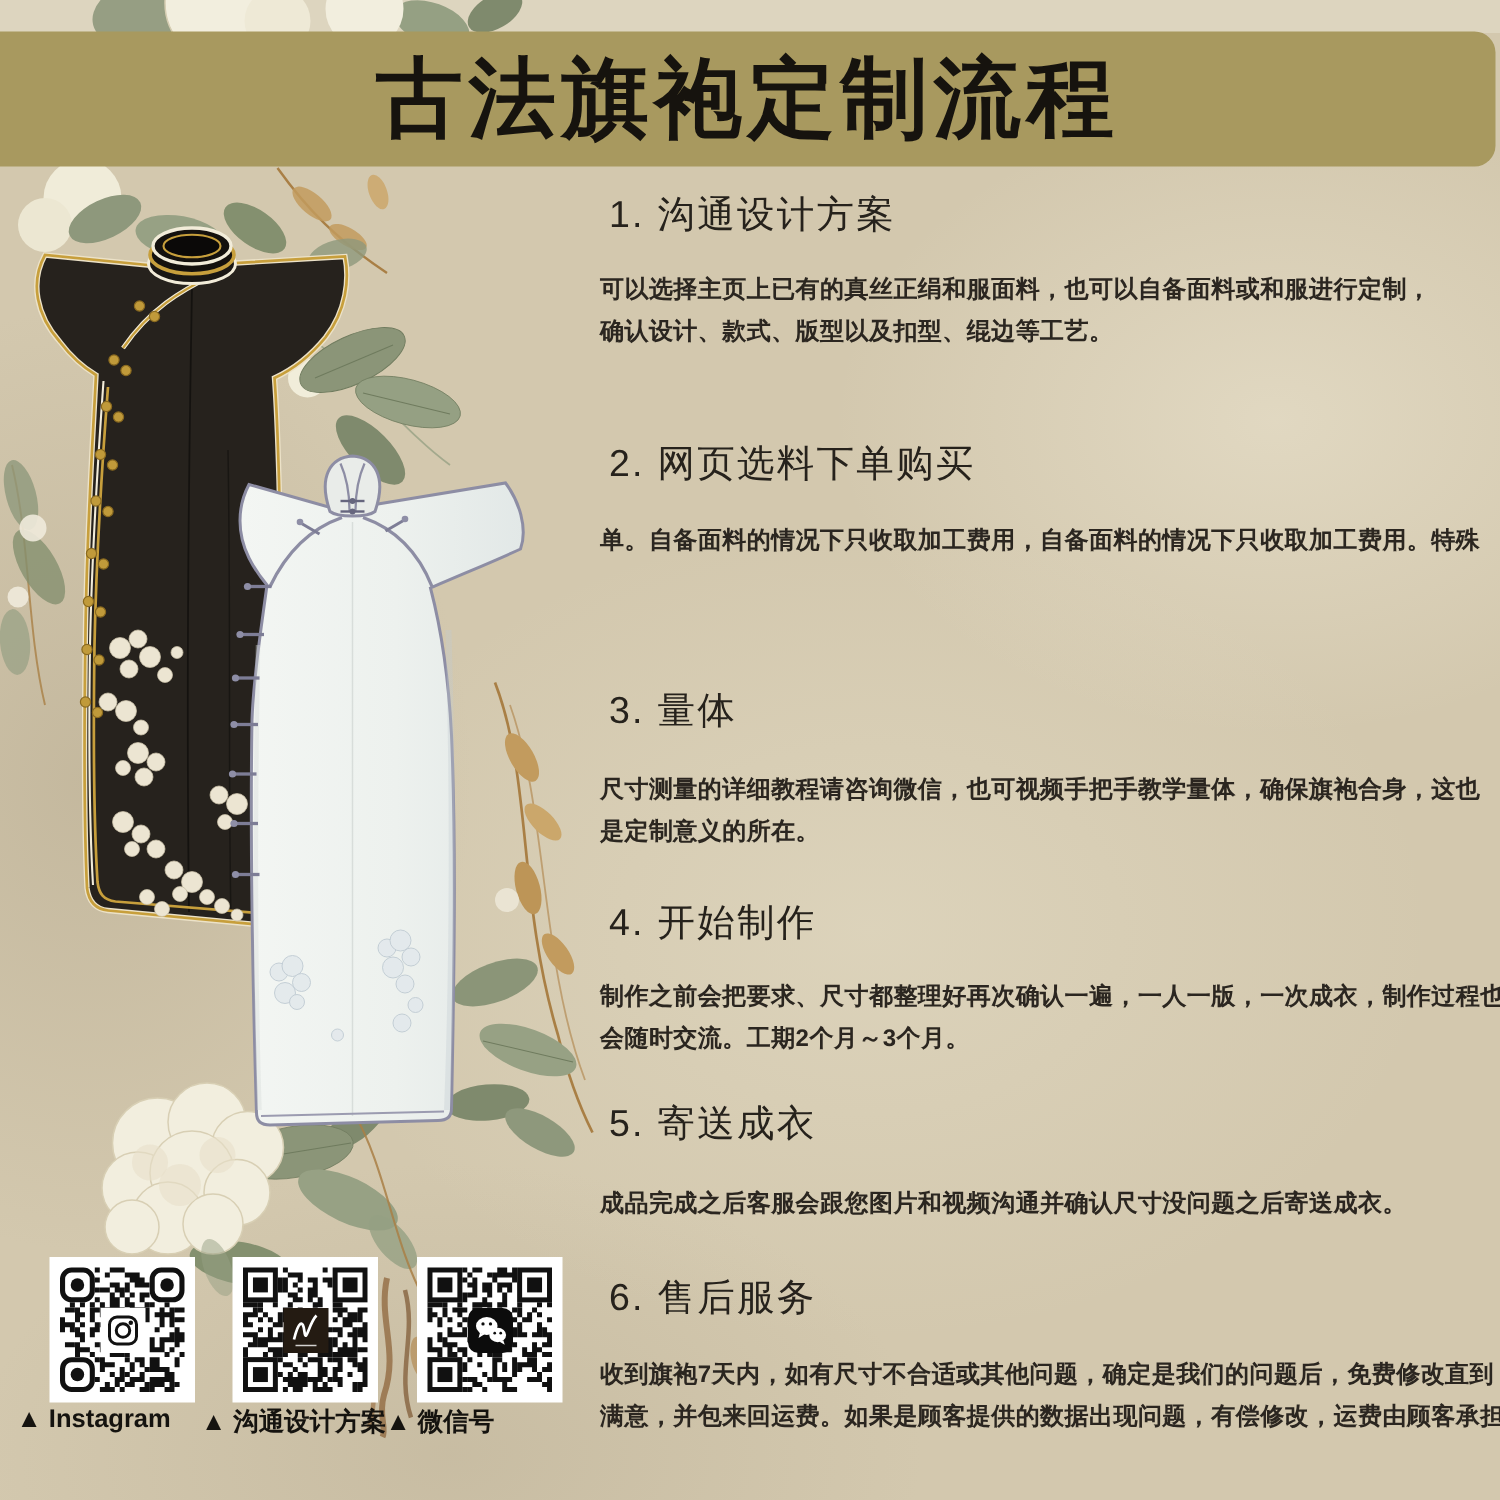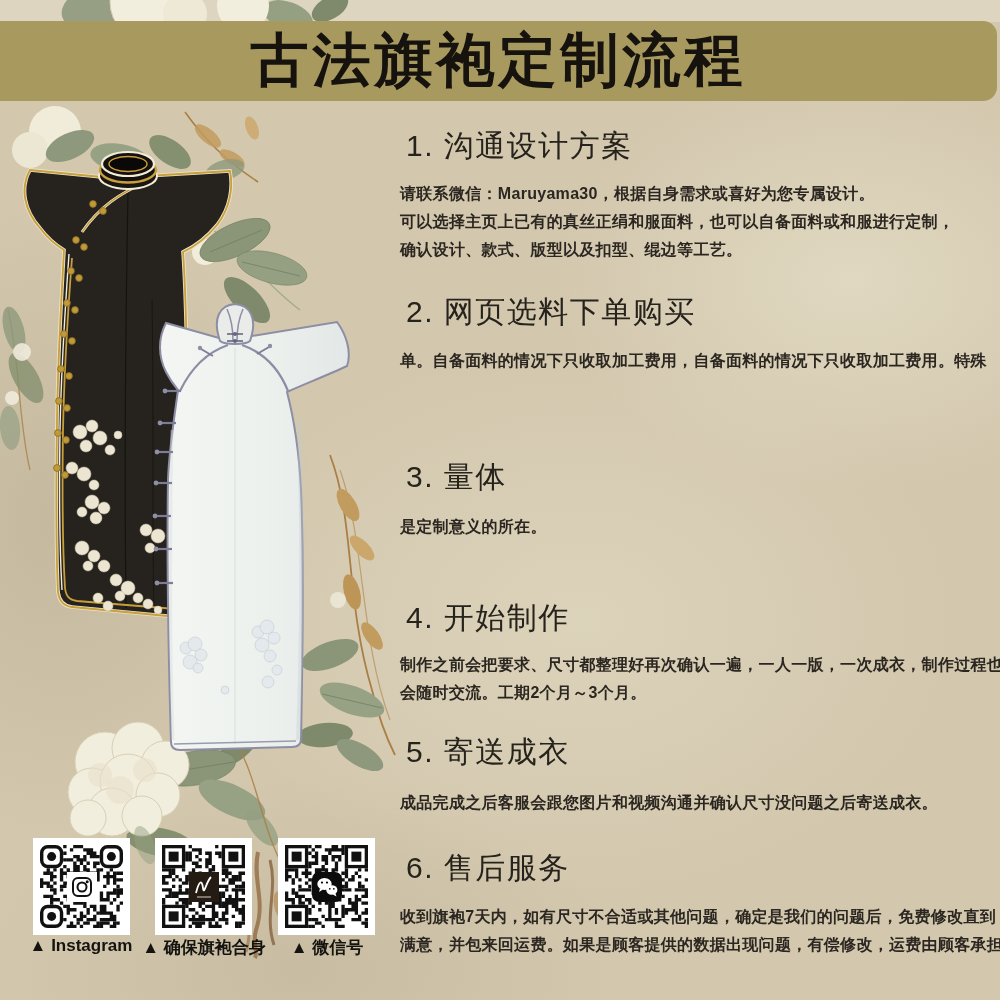--- a/index.html
+++ b/index.html
@@ -9,51 +9,51 @@
     background:
       radial-gradient(420px 300px at 85% 28%, rgba(236,229,209,.55), transparent 70%),
       radial-gradient(520px 380px at 58% 62%, rgba(231,224,202,.45), transparent 72%),
       radial-gradient(340px 420px at 6% 52%, rgba(178,165,138,.45), transparent 75%),
       radial-gradient(420px 260px at 30% 97%, rgba(183,171,145,.40), transparent 75%),
       linear-gradient(180deg,#ddd5bf 0 22px, rgba(0,0,0,0) 22px),
       #d3c8ae;
   }
   .decor{position:absolute;left:0;top:0;z-index:1;}
   .banner{
-    position:absolute;left:0;top:21px;width:997px;height:80px;z-index:3;
+    position:absolute;left:0;top:21px;width:997px;height:90px;z-index:3;
     background:#a8995f;border-radius:0 14px 14px 0;
     display:flex;align-items:center;justify-content:center;
   }
   .banner h1{
     margin:0;font-size:58px;font-weight:bold;color:#16130e;
     letter-spacing:4px;white-space:nowrap;
   }
   .steps{position:absolute;left:400px;top:0;width:598px;z-index:4;}
   .step-heading{
-    position:absolute;left:6px;font-size:30px;font-weight:500;color:#26221c;
+    position:absolute;left:6px;font-size:25px;font-weight:500;color:#26221c;
     letter-spacing:1.5px;white-space:nowrap;
   }
   .step-body{position:absolute;left:0;}
   .step-line{
     font-size:16px;font-weight:bold;color:#2b2620;line-height:28px;
     letter-spacing:.3px;white-space:nowrap;
   }
   .qr-card{
     position:absolute;width:97px;height:97px;background:#ffffff;z-index:4;
   }
   .qr-card svg{display:block;}
   .qr-logo{
     position:absolute;left:50%;top:50%;transform:translate(-50%,-50%);
     display:flex;align-items:center;justify-content:center;
   }
   .qr-logo.ig{width:30px;height:30px;background:#fff;}
   .qr-logo.pub{width:30px;height:30px;background:#241b12;}
   .qr-logo.wx{width:30px;height:30px;background:#0c0c0c;border-radius:7px;}
   .qr-label{
-    position:absolute;z-index:4;width:140px;text-align:center;
+    position:absolute;z-index:4;width:140px;text-align:left;
     font-size:17px;font-weight:bold;color:#15130f;white-space:nowrap;
   }
 </style>
 </head>
 <body>
 
 <svg class="decor" width="1000" height="1000" viewBox="0 0 1000 1000">
 
   <g>
     <ellipse cx="95" cy="8" rx="34" ry="22" fill="#8e987c" opacity=".9" transform="rotate(-15 95 8)"></ellipse>
@@ -342,32 +342,32 @@
 </svg>
 
 <div class="banner">
   <h1>古法旗袍定制流程</h1>
 </div>
 
 <div class="steps">
 
   <div class="step-heading" style="top:126px">1. 沟通设计方案</div>
   <div class="step-body" style="top:180px">
-    <div class="step-line">请联系微信：Maruyama30，根据自身需求或喜好为您专属设计。</div>
     <div class="step-line">可以选择主页上已有的真丝正绢和服面料，也可以自备面料或和服进行定制，</div>
     <div class="step-line">确认设计、款式、版型以及扣型、绲边等工艺。</div>
   </div>
 
   <div class="step-heading" style="top:292px">2. 网页选料下单购买</div>
   <div class="step-body" style="top:347px">
     <div class="step-line">单。自备面料的情况下只收取加工费用，自备面料的情况下只收取加工费用。特殊</div>
   </div>
 
   <div class="step-heading" style="top:457px">3. 量体</div>
   <div class="step-body" style="top:513px">
+    <div class="step-line">尺寸测量的详细教程请咨询微信，也可视频手把手教学量体，确保旗袍合身，这也</div>
     <div class="step-line">是定制意义的所在。</div>
   </div>
 
   <div class="step-heading" style="top:598px">4. 开始制作</div>
   <div class="step-body" style="top:651px">
     <div class="step-line">制作之前会把要求、尺寸都整理好再次确认一遍，一人一版，一次成衣，制作过程也</div>
     <div class="step-line">会随时交流。工期2个月～3个月。</div>
   </div>
 
   <div class="step-heading" style="top:732px">5. 寄送成衣</div>
@@ -441,14 +441,14 @@
       <circle cx="13" cy="8.6" r="1.1" fill="#0c0c0c"></circle>
       <ellipse cx="17.8" cy="16" rx="5.6" ry="4.8" fill="#fff"></ellipse>
       <path d="M21.5,19.5 L22.5,22.5 L18.8,20.4 Z" fill="#fff"></path>
       <circle cx="15.8" cy="14.8" r=".9" fill="#0c0c0c"></circle>
       <circle cx="19.8" cy="14.8" r=".9" fill="#0c0c0c"></circle>
     </svg>
   </div>
 </div>
 
 <div class="qr-label" style="left:11px;top:936px">▲ Instagram</div>
-<div class="qr-label" style="left:134px;top:936px">▲ 确保旗袍合身</div>
+<div class="qr-label" style="left:134px;top:936px">▲ 沟通设计方案</div>
 <div class="qr-label" style="left:257px;top:936px">▲ 微信号</div>
 
 </body></html>

